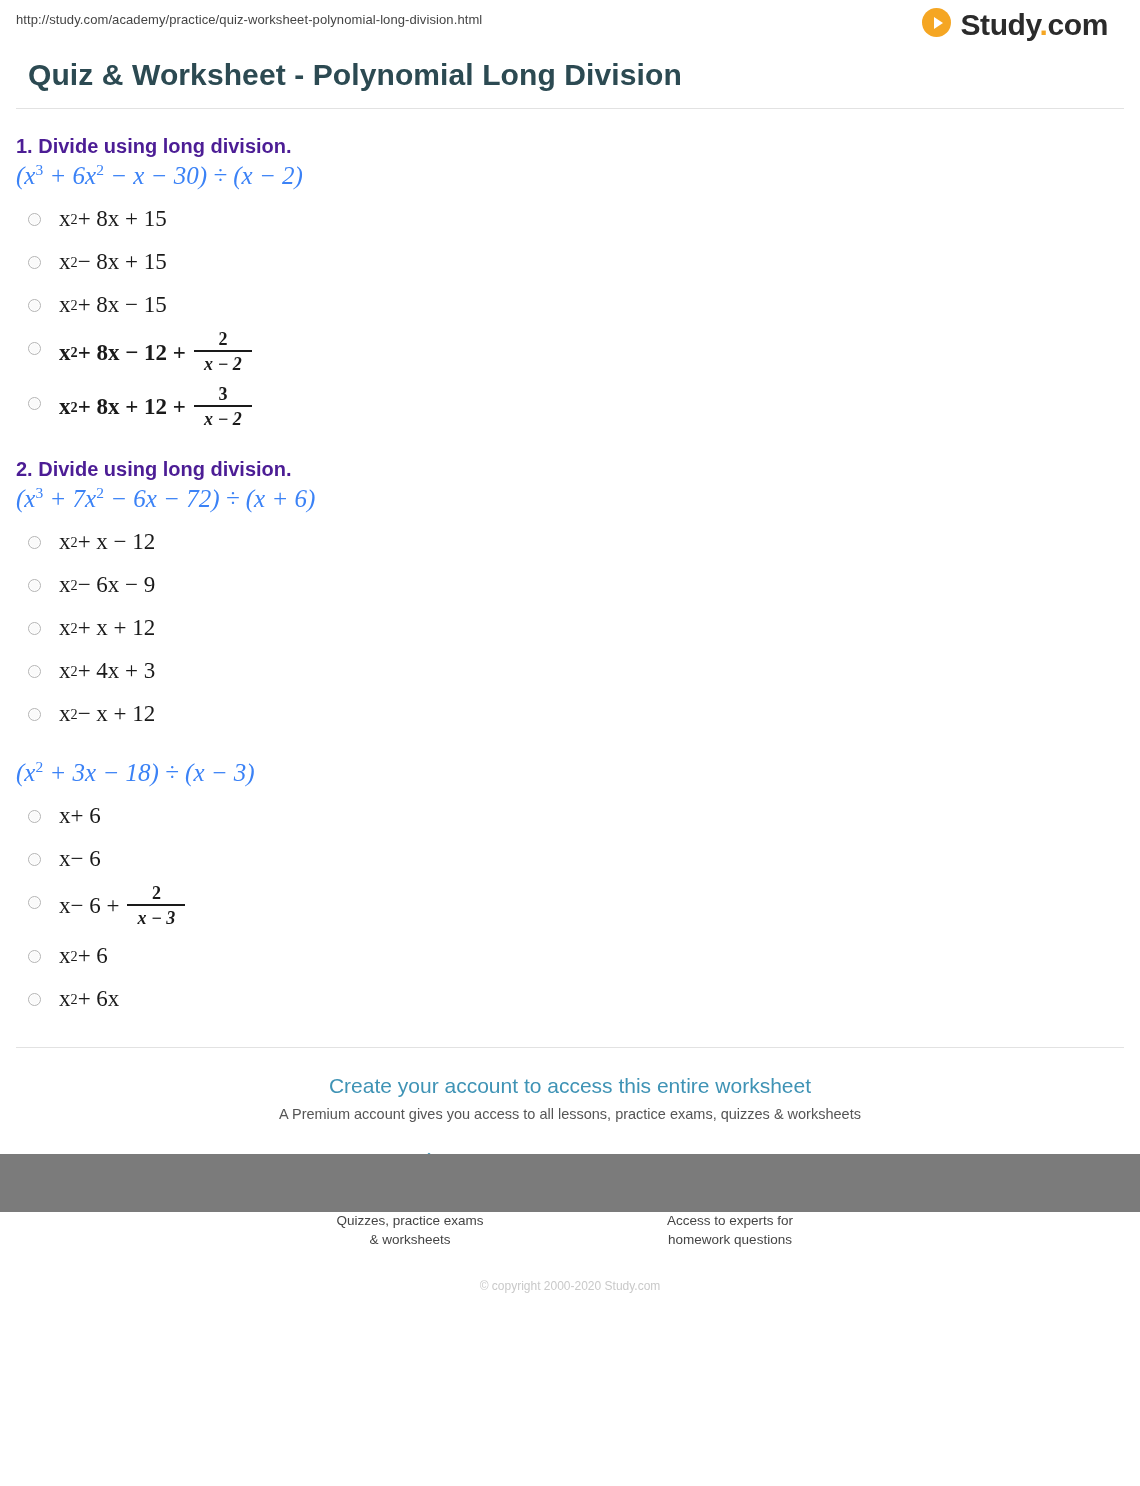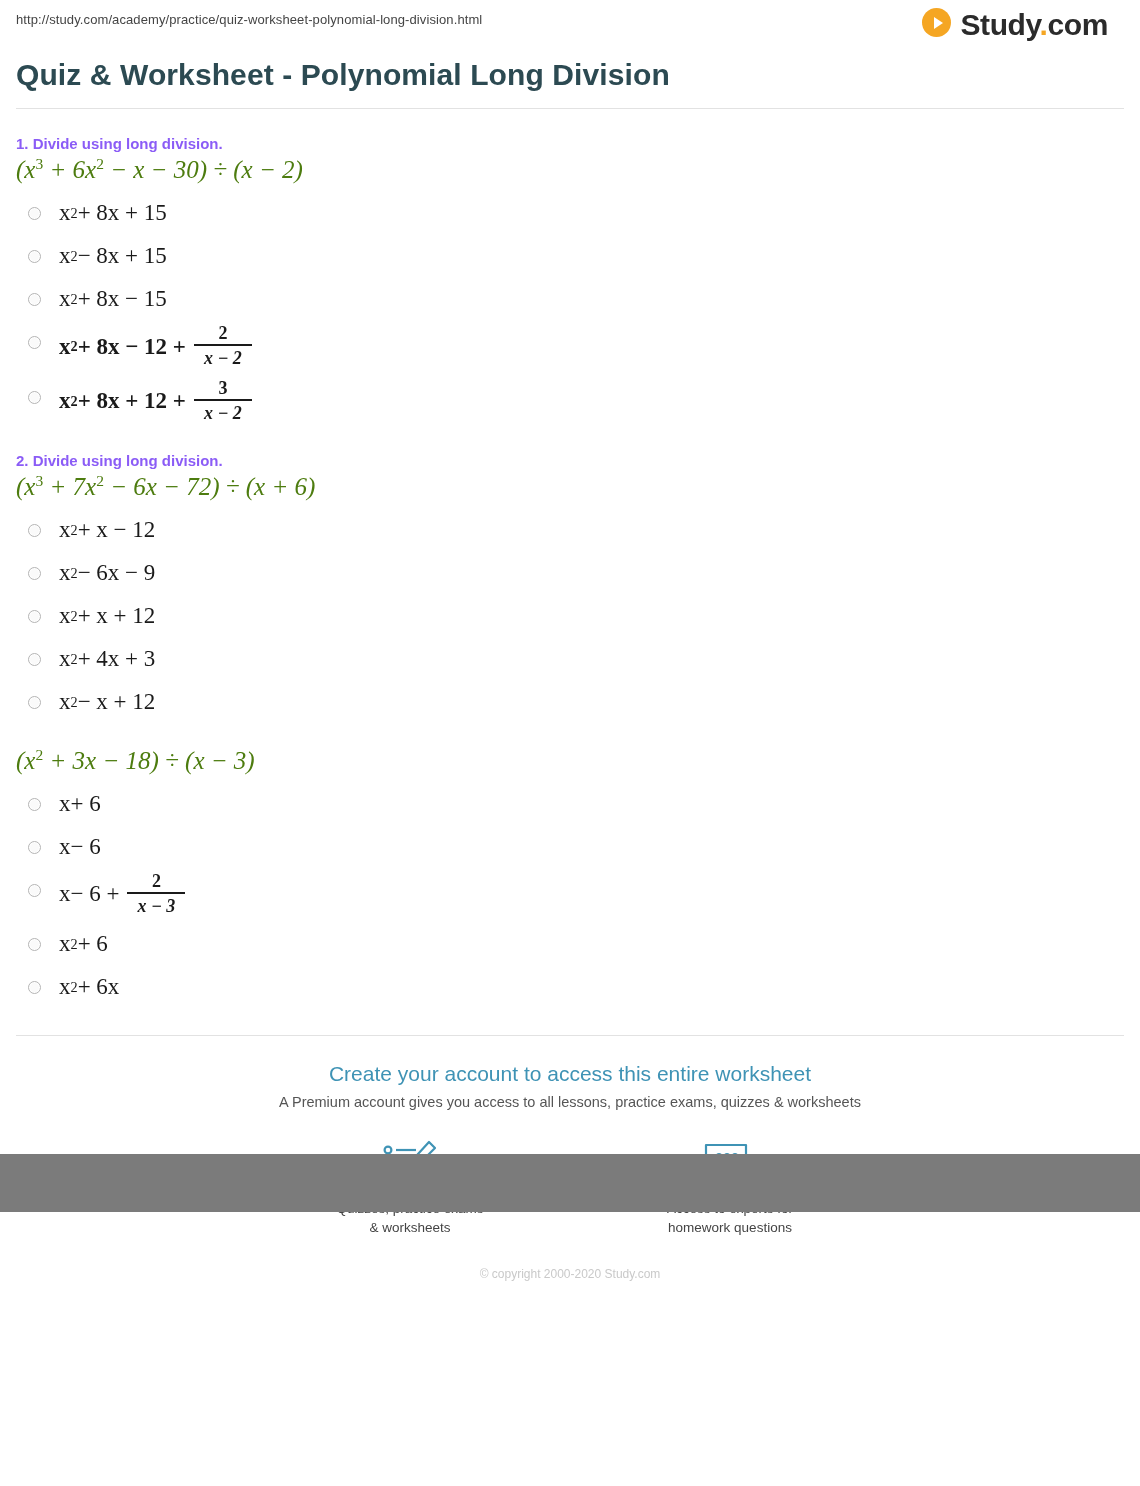--- a/index.html
+++ b/index.html
@@ -69,21 +69,21 @@
   }
   .brand-text .dot {
     color: #f5a623;
   }
   .brand-text .com {
     font-weight: bold;
   }
 
   
   .title-wrap {
-    padding: 4px 16px 0 16px;
+    padding: 4px 16px 0 28px;
   }
   h1.title {
     font-size: 30px;
     font-weight: bold;
     color: #2c4a52;
     margin: 8px 0 16px 0;
     letter-spacing: 0.1px;
   }
   .rule {
     border-bottom: 1px solid #e2e2e2;
@@ -91,28 +91,28 @@
   }
 
   
   .content {
     padding: 0 16px;
   }
   .question {
     margin-top: 26px;
   }
   .q-prompt {
-    font-size: 15px;
-    color: #8b5cf6;
+    font-size: 20px;
+    color: #4c1d95;
     font-weight: bold;
     margin-bottom: 4px;
   }
   .q-expr {
     font-size: 25px;
-    color: #4d7c0f;
+    color: #3b82f6;
     margin: 2px 0 8px 0;
     font-family: "Liberation Serif", serif;
     white-space: nowrap;
   }
   .q-expr .it { font-style: italic; }
   sup.sp { font-size: 0.62em; vertical-align: super; line-height: 0; }
 
   .options {
     list-style: none;
     margin: 0;

